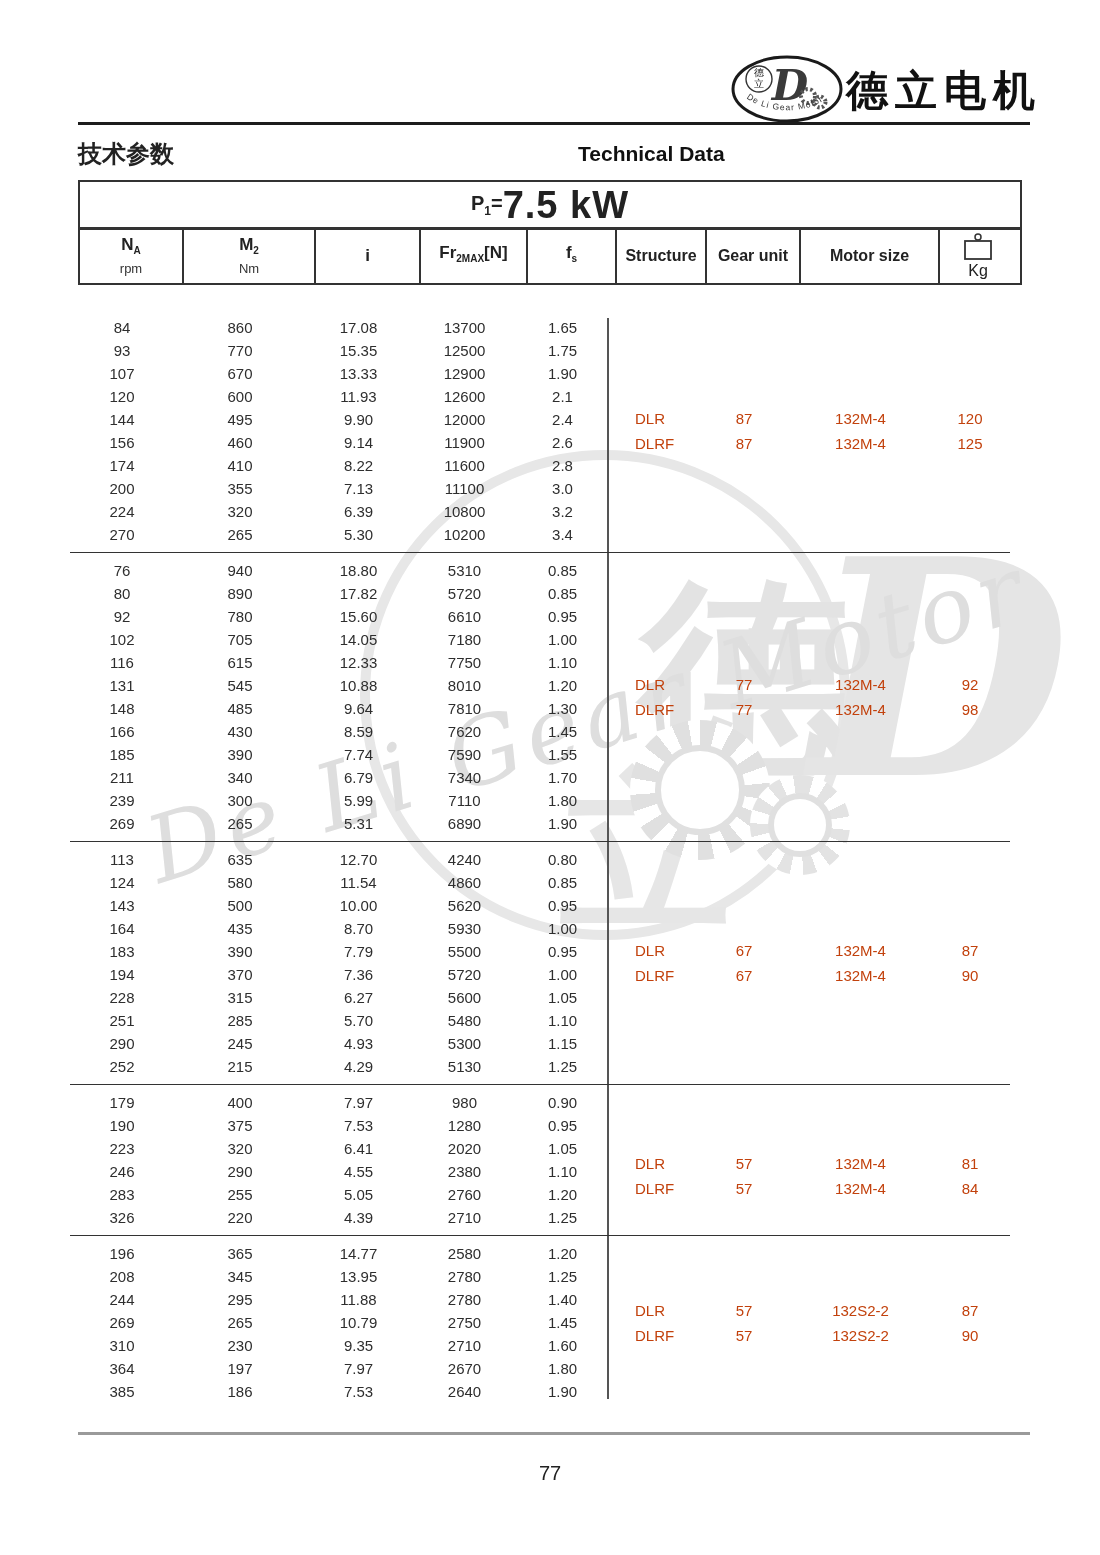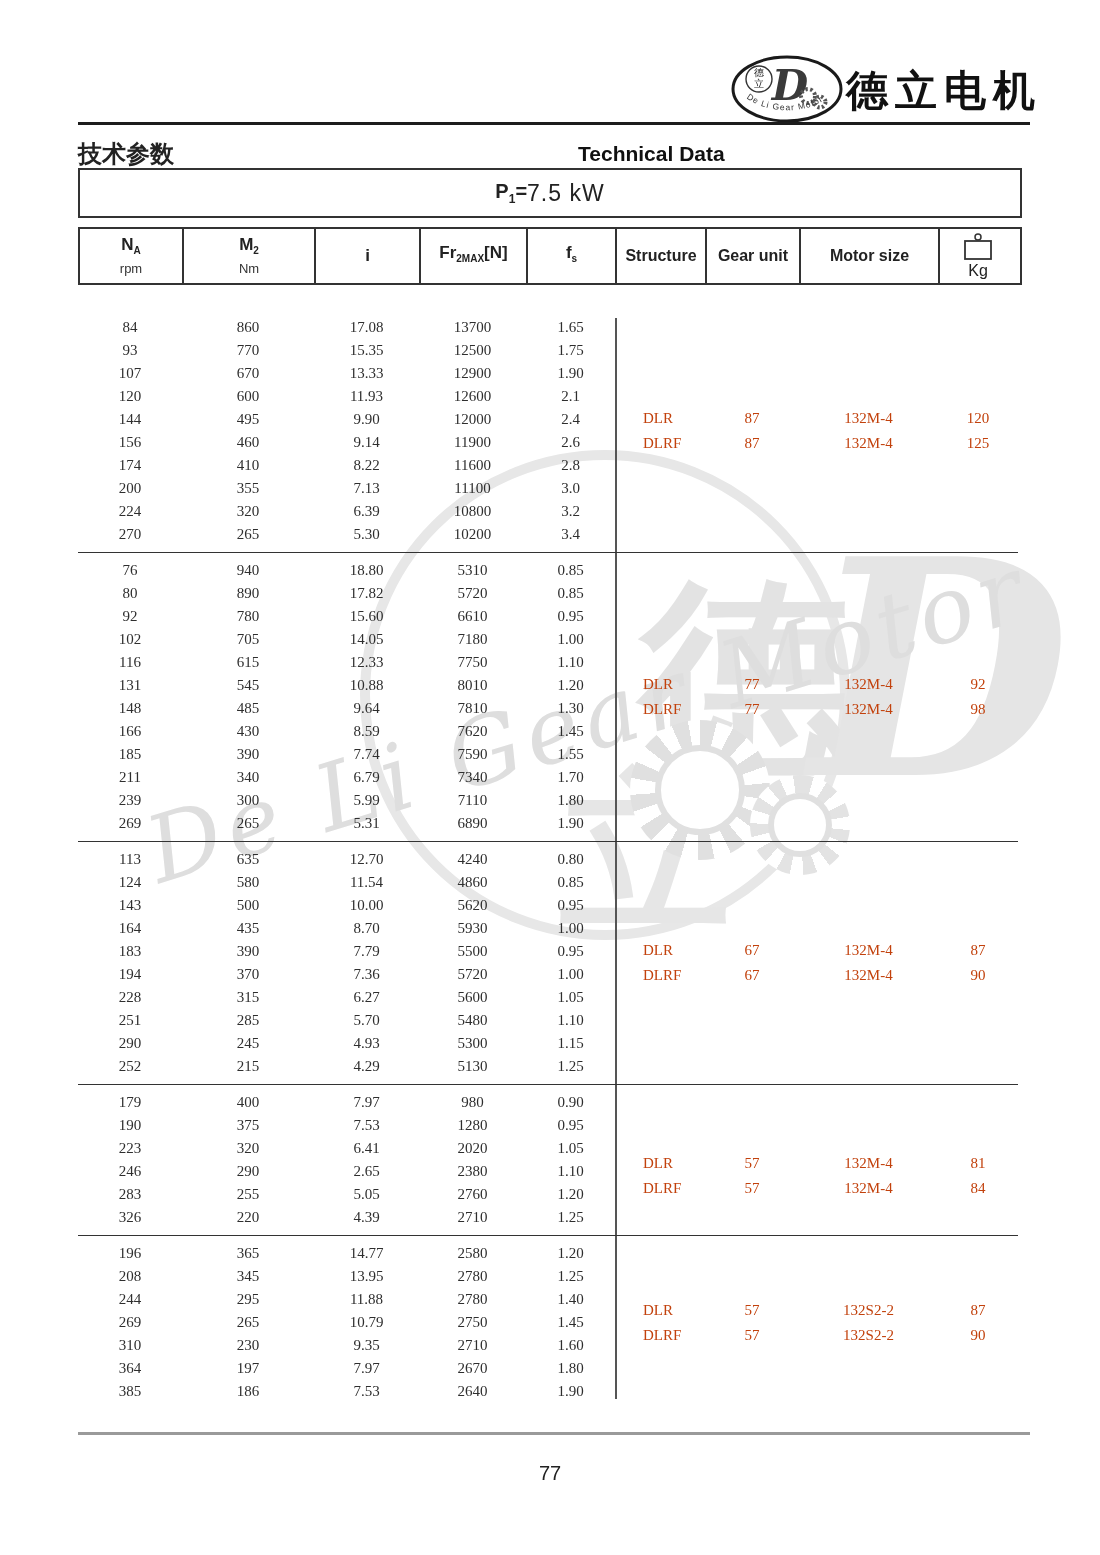--- a/index.html
+++ b/index.html
@@ -24,37 +24,37 @@
     font-size:92px;color:#dedede;transform:rotate(-17deg);transform-origin:left center;
     letter-spacing:6px;white-space:nowrap;}
   
   .logo{position:absolute;left:728px;top:52px;display:flex;align-items:center;z-index:1;}
   .brand{font-family:"DejaVu Serif",serif;font-weight:bold;font-size:42px;color:#111;
     letter-spacing:7px;margin-left:0;white-space:nowrap;}
   
   .toprule{position:absolute;left:78px;top:122px;width:952px;height:3px;background:#1c1c1c;z-index:1;}
   .title-cn{position:absolute;left:78px;top:138px;font-size:24px;font-weight:bold;color:#222;z-index:1;}
   .title-en{position:absolute;left:578px;top:142px;font-size:21px;font-weight:bold;color:#111;z-index:1;}
-  .pbox{position:absolute;left:78px;top:168px;width:940px;height:46px;border:2px solid #333;
+  .pbox{position:absolute;left:78px;top:180px;width:940px;height:46px;border:2px solid #333;
     display:flex;align-items:center;justify-content:center;z-index:1;background:rgba(255,255,255,0);}
   .pbox .p-small{font-size:20px;font-weight:bold;}
   .pbox sub{font-size:12px;font-weight:bold;}
-  .pbox .p-big{font-size:23px;font-weight:normal;letter-spacing:1px;}
+  .pbox .p-big{font-size:38px;font-weight:bold;letter-spacing:1px;}
   
   .thead{position:absolute;left:78px;top:227px;width:940px;height:54px;border:2px solid #333;
     display:grid;grid-template-columns:104px 132px 105px 107px 89px 90px 94px 139px 76px;z-index:1;}
   .hcell{border-right:2px solid #333;display:flex;flex-direction:column;align-items:center;justify-content:center;}
   .hcell:last-child{border-right:none;}
   .h-line{font-size:17px;font-weight:bold;line-height:18px;}
   .h-line sub{font-size:10px;font-weight:bold;}
   .h-unit{font-size:13px;font-weight:400;color:#333;}
   .h-single{font-size:16px;font-weight:bold;}
   .kg-label{font-size:16px;font-weight:400;margin-top:1px;}
   
-  .data-area{position:absolute;left:78px;top:310px;width:940px;z-index:1;font-family:Liberation Serif, serif;}
+  .data-area{position:absolute;left:70px;top:310px;width:940px;z-index:1;}
   .vline{position:absolute;left:537px;top:8px;bottom:10px;width:1.5px;background:#555;}
   .block{position:relative;padding:6px 0;border-bottom:1.5px solid #333;}
   .block:last-of-type{border-bottom:none;}
   .drow{display:grid;grid-template-columns:104px 132px 105px 107px 89px;}
   .dcell{text-align:center;line-height:23px;font-size:15px;color:#2e2e2e;}
   .machines{position:absolute;left:537px;top:50%;transform:translateY(-50%);width:403px;}
   div.block:nth-of-type(4) .machines{transform:translateY(calc(-50% + 16px));}
   .mrow{display:grid;grid-template-columns:90px 94px 139px 80px;line-height:25px;font-size:15px;color:#c2410c;}
   .m-structure{text-align:left;padding-left:28px;}
   .m-gear,.m-motor,.m-kg{text-align:center;}
@@ -427,21 +427,21 @@
       <div class="drow">
         <div class="dcell">223</div>
         <div class="dcell">320</div>
         <div class="dcell">6.41</div>
         <div class="dcell">2020</div>
         <div class="dcell">1.05</div>
       </div>
       <div class="drow">
         <div class="dcell">246</div>
         <div class="dcell">290</div>
-        <div class="dcell">2.65</div>
+        <div class="dcell">4.55</div>
         <div class="dcell">2380</div>
         <div class="dcell">1.10</div>
       </div>
       <div class="drow">
         <div class="dcell">283</div>
         <div class="dcell">255</div>
         <div class="dcell">5.05</div>
         <div class="dcell">2760</div>
         <div class="dcell">1.20</div>
       </div>

